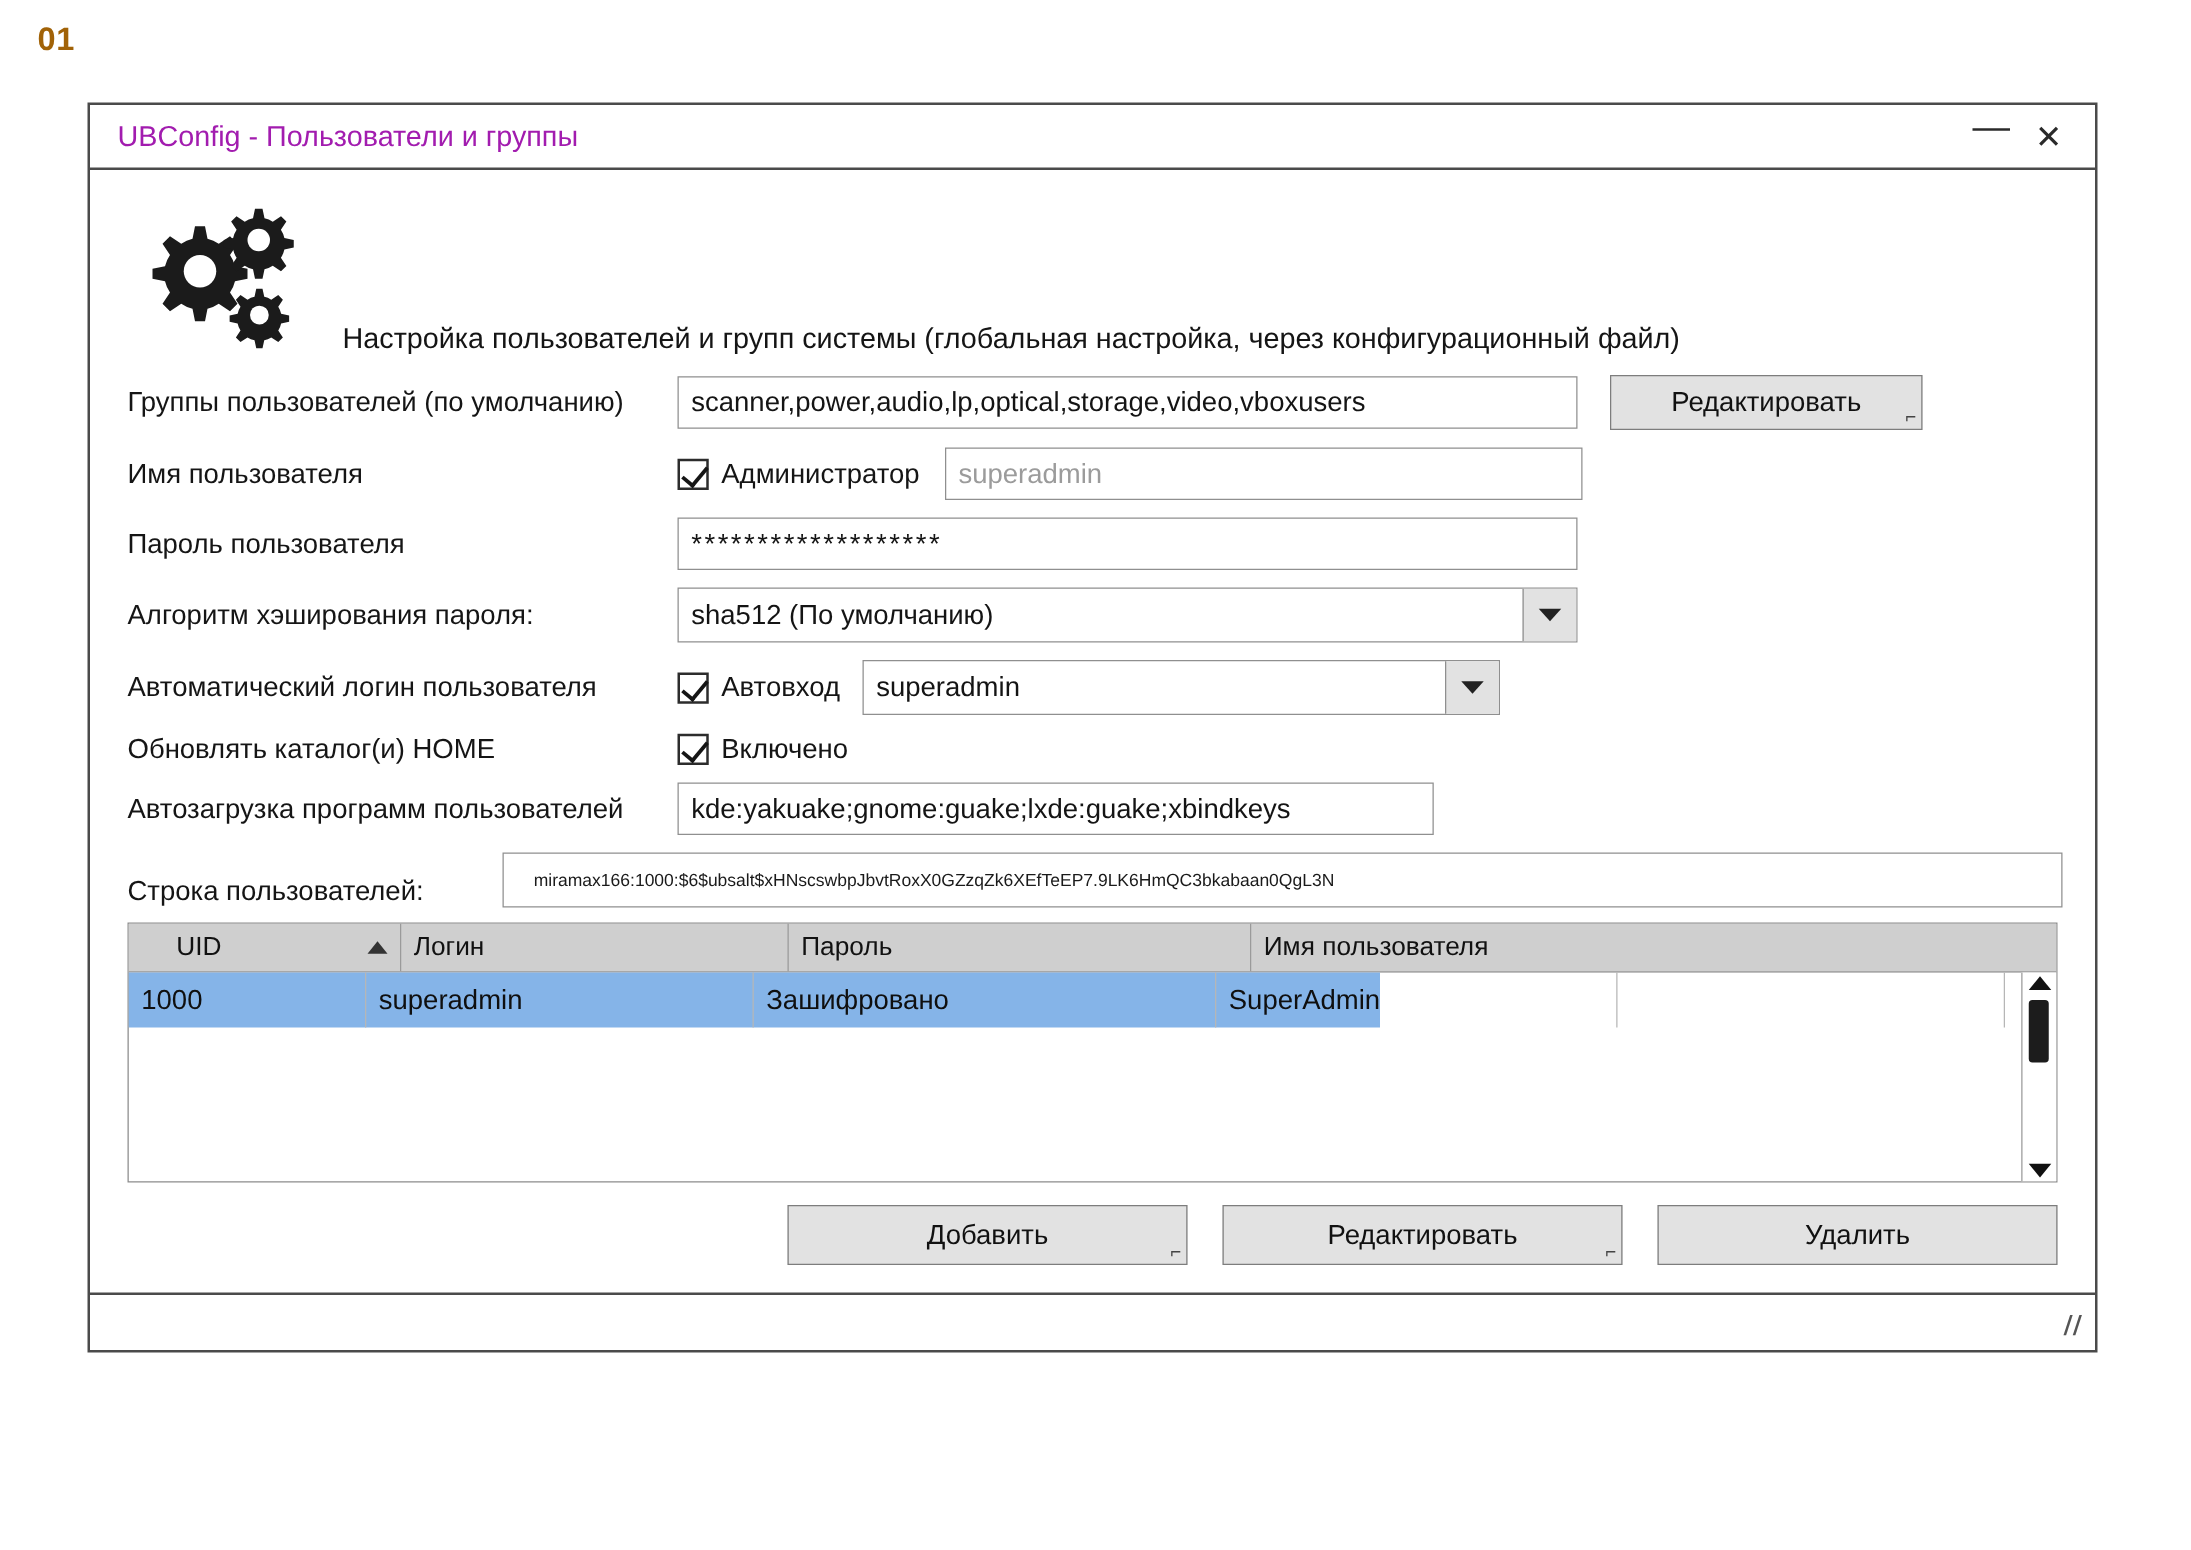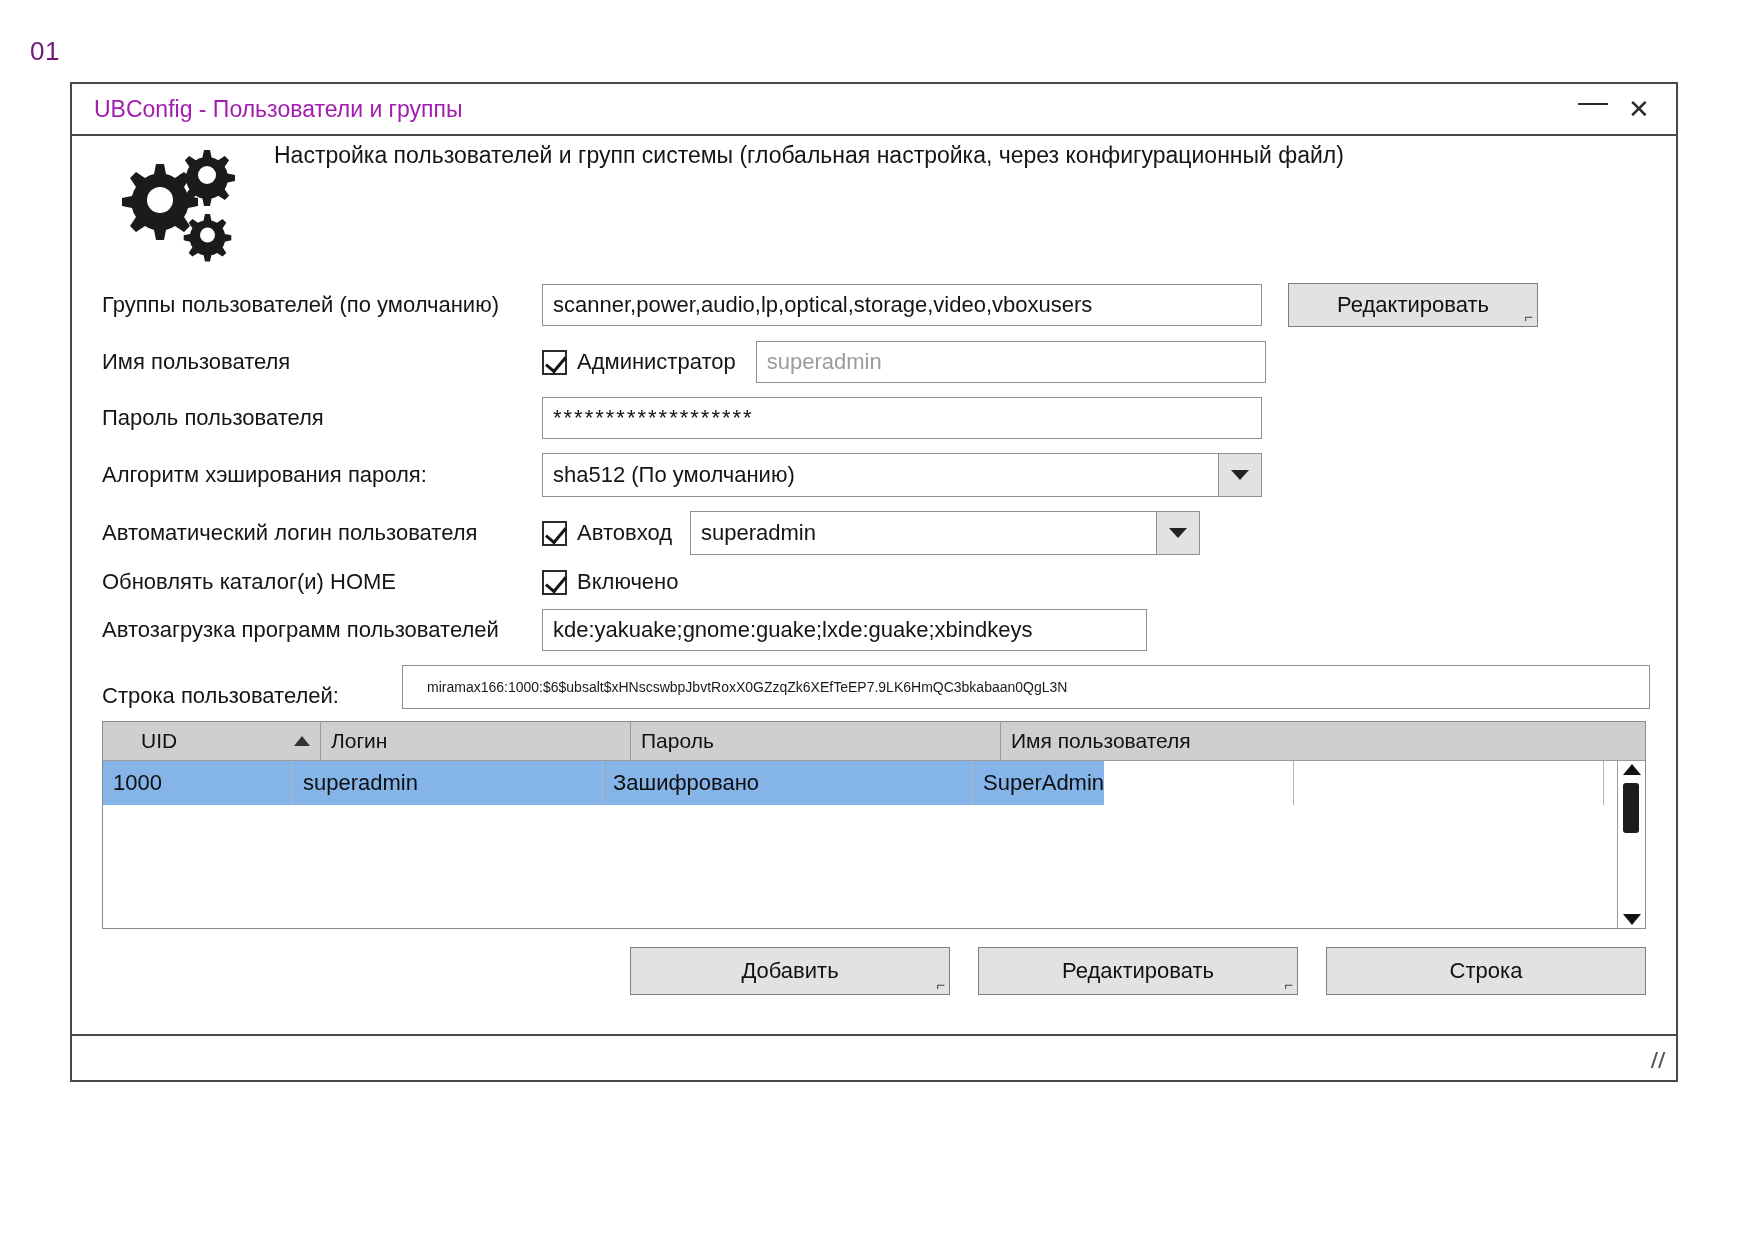--- a/index.html
+++ b/index.html
@@ -13,24 +13,24 @@
   }
   .page {
     position: relative;
     width: 1753px;
     height: 1240px;
     overflow: hidden;
   }
   .corner-label {
     position: absolute;
     left: 30px;
-    top: 36px;
+    top: 16px;
     font-size: 26px;
-    font-weight: normal;
-    color: #701a75;
+    font-weight: bold;
+    color: #a16207;
     letter-spacing: 0.5px;
   }
   .window {
     position: absolute;
     left: 70px;
     top: 82px;
     width: 1608px;
     height: 1000px;
     border: 2px solid #4a4a4a;
     background: #ffffff;
@@ -80,22 +80,22 @@
     position: absolute;
     right: 12px;
     bottom: 6px;
     font-size: 22px;
     color: #555;
     transform: scaleX(1.2);
   }
   
   .header {
     display: flex;
-    align-items: flex-start;
-    padding: 6px 0 10px 30px;
+    align-items: flex-end;
+    padding: 23px 0 10px 30px;
   }
   .gear-wrap {
     width: 150px;
     height: 125px;
     position: relative;
     flex: 0 0 auto;
   }
   .header-text {
     font-size: 23px;
     color: #151515;
@@ -492,21 +492,21 @@
       <div class="btn-row">
         <div class="btn btn-wide">
           <span>Добавить</span>
           <span class="corner">⌐</span>
         </div>
         <div class="btn btn-wide">
           <span>Редактировать</span>
           <span class="corner">⌐</span>
         </div>
         <div class="btn btn-wide">
-          <span>Строка</span>
+          <span>Удалить</span>
         </div>
       </div>
 
     </div>
 
     <div class="statusbar">
       <div class="grip">//</div>
     </div>
 
   </div>

